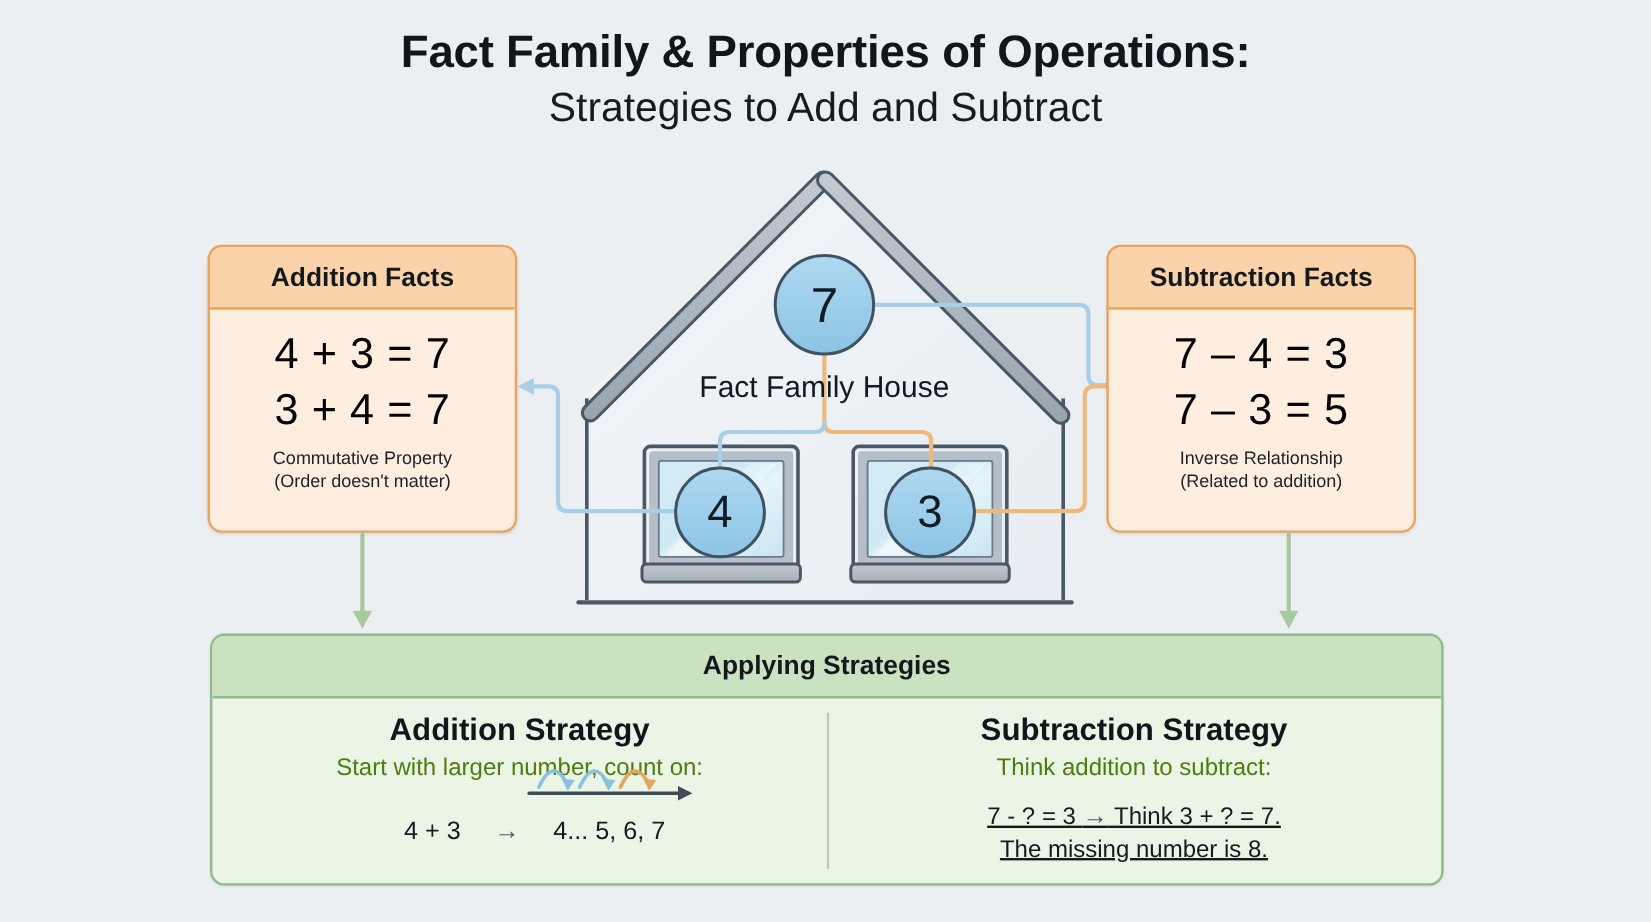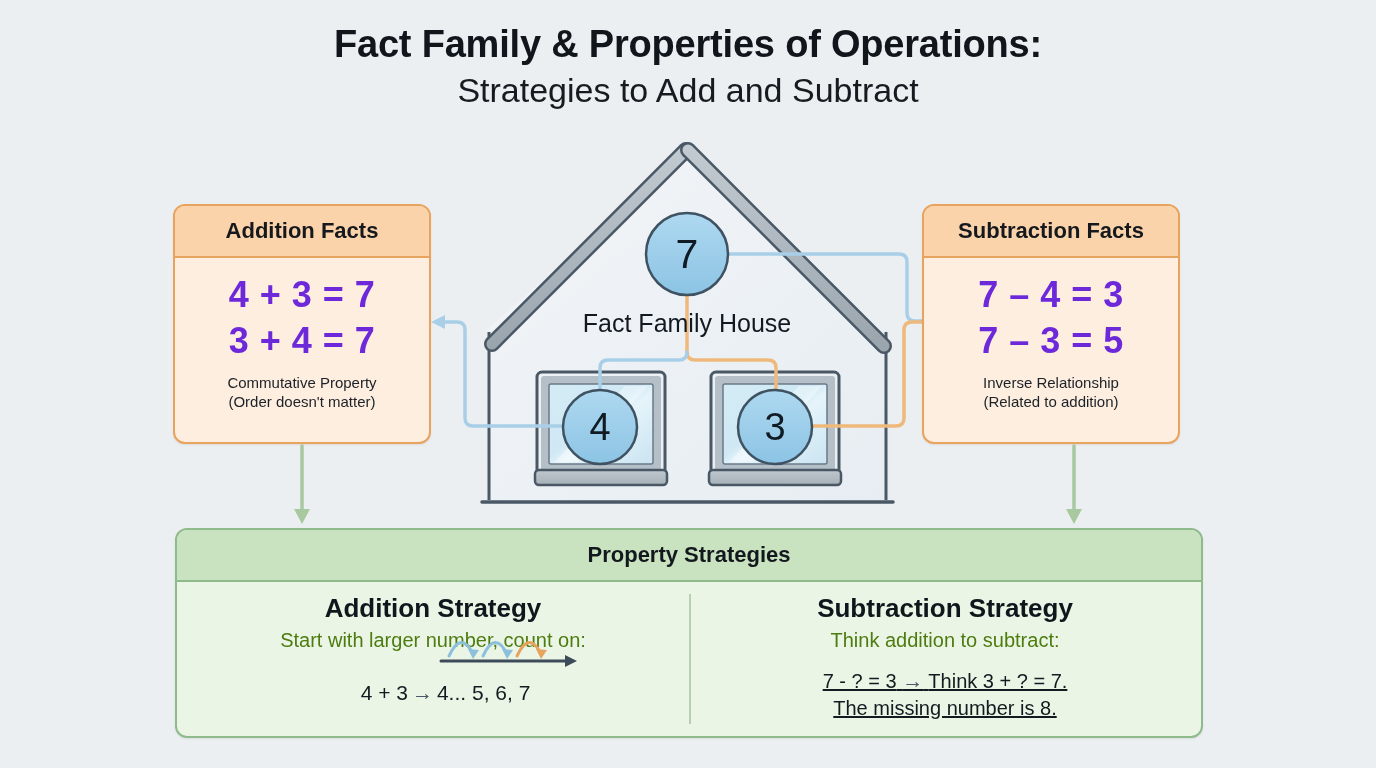--- a/index.html
+++ b/index.html
@@ -71,23 +71,23 @@
     font-weight: bold;
     color: #15191d;
     box-sizing: border-box;
   }
   .fact-card-body {
     padding-top: 14px;
     text-align: center;
   }
   .fact-eq {
     font-size: 36px;
-    font-weight: 700;
+    font-weight: 400;
     line-height: 1.28;
-    color: #6d28d9;
+    color: #000000;
     letter-spacing: 0.5px;
   }
   .fact-note {
     font-size: 15px;
     line-height: 1.28;
     color: #1b2127;
     margin-top: 9px;
   }
 
   
@@ -153,21 +153,21 @@
     line-height: 1.35;
     text-decoration: underline;
   }
 
   
   #addition-example-row {
     margin-top: 28px;
     display: flex;
     align-items: center;
     justify-content: center;
-    gap: 4px;
+    gap: 28px;
     font-size: 21px;
     color: #141a20;
     margin-left: 25px;
   }
   #addition-hops {
     position: absolute;
     left: 262px;
     top: 44px;
     width: 150px;
     height: 44px;
@@ -315,21 +315,21 @@
       <div class="fact-eq">7 – 4 = 3</div>
       <div class="fact-eq">7 – 3 = 5</div>
       <div class="fact-note">
         <div>Inverse Relationship</div>
         <div>(Related to addition)</div>
       </div>
     </div>
   </div>
 
   <div id="strategies-panel">
-    <div id="strategies-header">Property Strategies</div>
+    <div id="strategies-header">Applying Strategies</div>
     <div id="strategies-body">
       <div id="strategies-divider"></div>
 
       <div class="strategy-col">
         <div class="strategy-title">Addition Strategy</div>
         <div class="strategy-sub">Start with larger number, count on:</div>
 
         <svg id="addition-hops" viewBox="0 0 150 44" width="150" height="44">
 
           <g fill="none" stroke-width="3" stroke-linecap="round">

